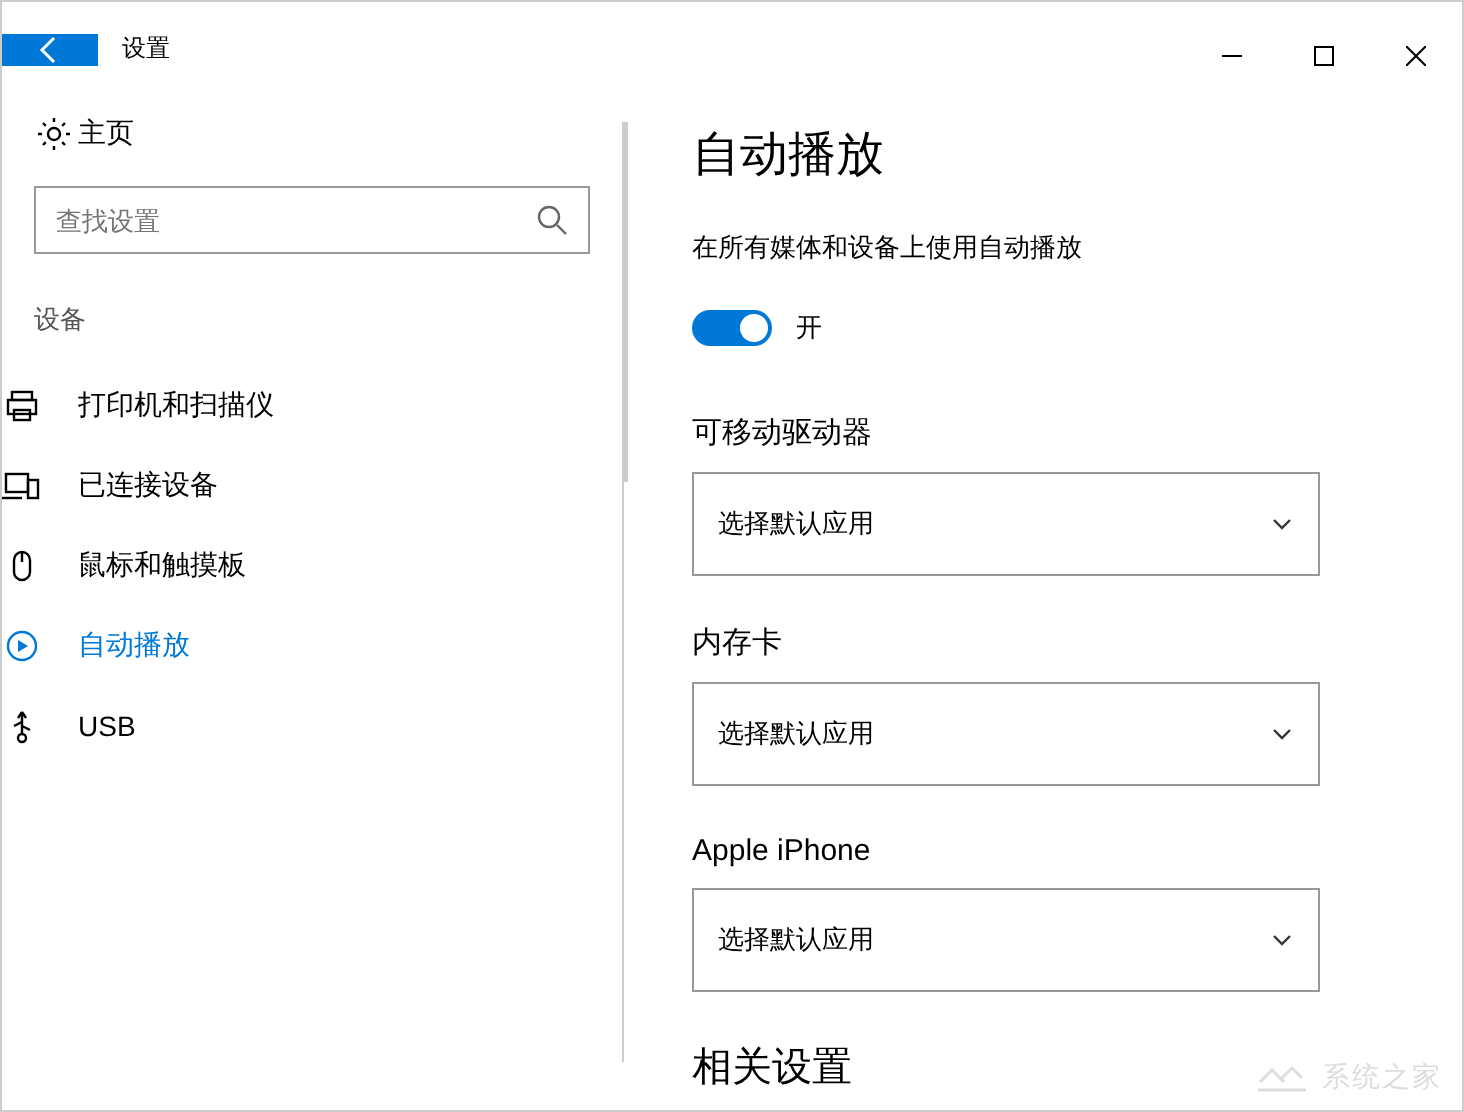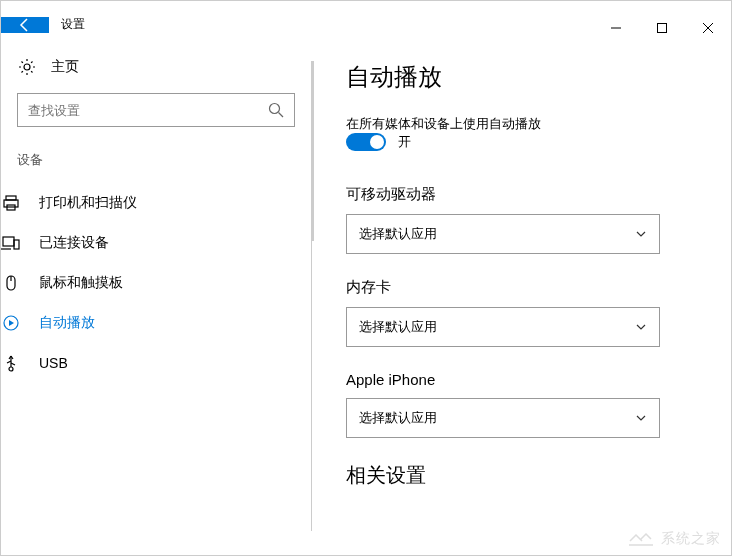--- a/index.html
+++ b/index.html
@@ -10,21 +10,21 @@
     .back-btn svg { width: 16px; height: 16px; }
     .titlebar-label { flex: 0 0 auto; padding: 0 12px; display: flex; align-items: center; font-size: 12px; color: #000; }
     .titlebar-spacer { flex: 1; }
     .win-controls { display: flex; }
     .win-btn { width: 46px; display: flex; align-items: center; justify-content: center; }
     .win-btn svg { width: 10px; height: 10px; }
     
     .body-area { display: flex; height: calc(100% - 32px); }
     
     .sidebar { width: 310px; padding: 16px 0 0 0; }
-    .home-row { display: flex; align-items: center; padding: 8px 29px 16px 16px; gap: 14px; }
+    .home-row { display: flex; align-items: center; padding: 8px 29px 16px 16px; gap: 2px; }
     .home-icon { width: 20px; height: 20px; display: flex; align-items: center; justify-content: center; }
     .home-label { font-size: 14px; }
     
     .search-box { margin: 0 16px 24px 16px; border: 1px solid #999; height: 34px; display: flex; align-items: center; padding: 0 10px; }
     .search-input { flex: 1; border: none; outline: none; font-size: 13px; color: #666; font-family: inherit; }
     .search-ico { width: 16px; height: 16px; }
     
     .sidebar-section-label { padding: 0 16px 14px 16px; font-size: 13px; color: #555; }
     
     .nav-item { display: flex; align-items: center; padding: 10px 0; gap: 18px; cursor: default; }
@@ -32,32 +32,32 @@
     .nav-item .nav-label { font-size: 14px; color: #000; }
     .nav-item.active .nav-label { color: #0078d7; }
     .nav-item.active .nav-icon svg { stroke: #0078d7; }
     
     .divider-v { width: 1px; background: #ccc; margin-top: 28px; height: 470px; }
     
     .content { flex: 1; padding: 28px 26px 0 34px; overflow: hidden; position: relative; }
     .scrollbar-stub { position: absolute; left: 0; top: 28px; width: 2px; height: 180px; background: #ccc; }
     
     .h1 { font-size: 24px; font-weight: 400; margin-bottom: 22px; }
-    .label-row { font-size: 13px; margin-bottom: 0; }
+    .label-row { font-size: 13px; margin-bottom: 22px; }
     
     .toggle { display: flex; align-items: center; gap: 12px; margin-bottom: 34px; }
     .toggle-track { width: 40px; height: 18px; border-radius: 9px; background: #0078d7; position: relative; }
     .toggle-knob { position: absolute; right: 2px; top: 2px; width: 14px; height: 14px; border-radius: 50%; background: #fff; }
     .toggle-text { font-size: 13px; }
     
     .h2 { font-size: 20px; font-weight: 400; margin-bottom: 20px; }
     
     .field-group { margin-bottom: 24px; }
     .field-label { font-size: 15px; margin-bottom: 10px; }
-    .dropdown { border: 1px solid #999; height: 40px; display: flex; align-items: center; padding: 0 12px; justify-content: space-between; width: 314px; }
+    .dropdown { border: 1px solid #999; height: 52px; display: flex; align-items: center; padding: 0 12px; justify-content: space-between; width: 314px; }
     .dropdown-text { font-size: 13px; }
     .chev { width: 12px; height: 12px; }
     
     .watermark { position: absolute; right: 10px; bottom: 6px; font-size: 14px; color: #ddd; letter-spacing: 1px; display: flex; align-items: center; gap: 6px; }
     .watermark svg { width: 28px; height: 20px; }
   </style>
 </head>
 <body>
 
 <div class="titlebar">

